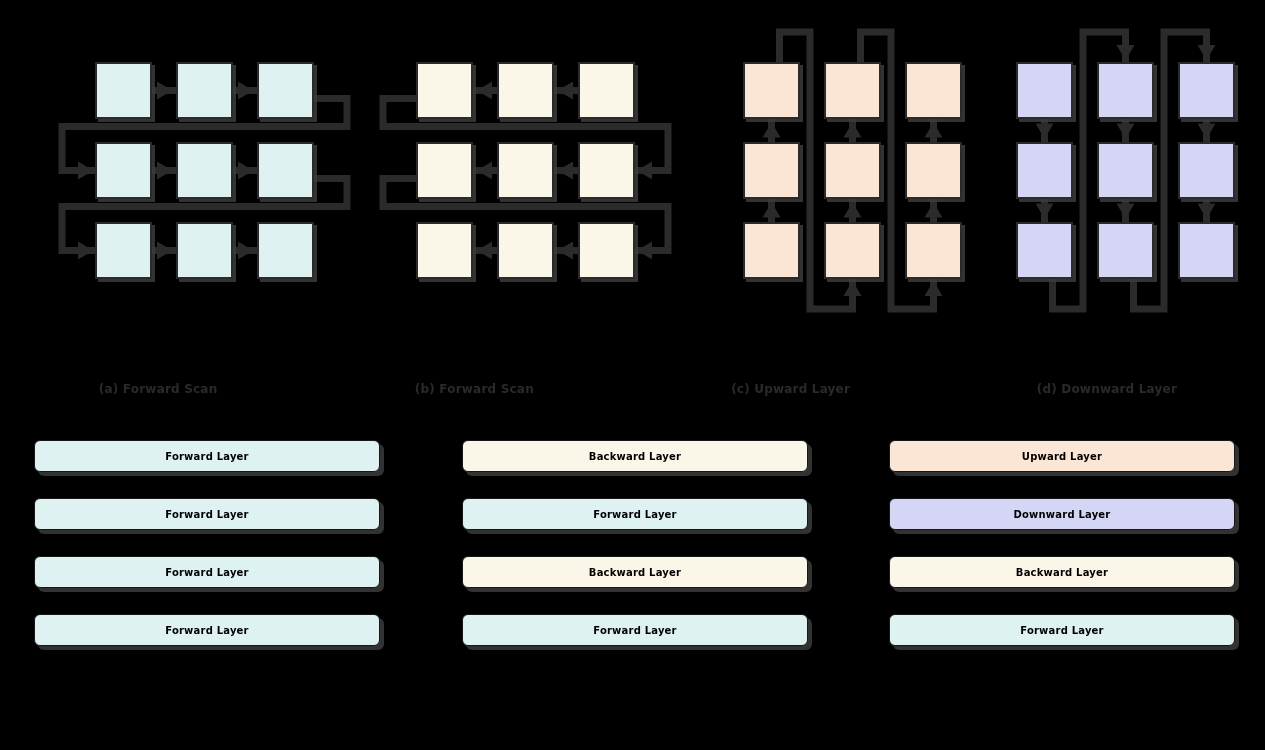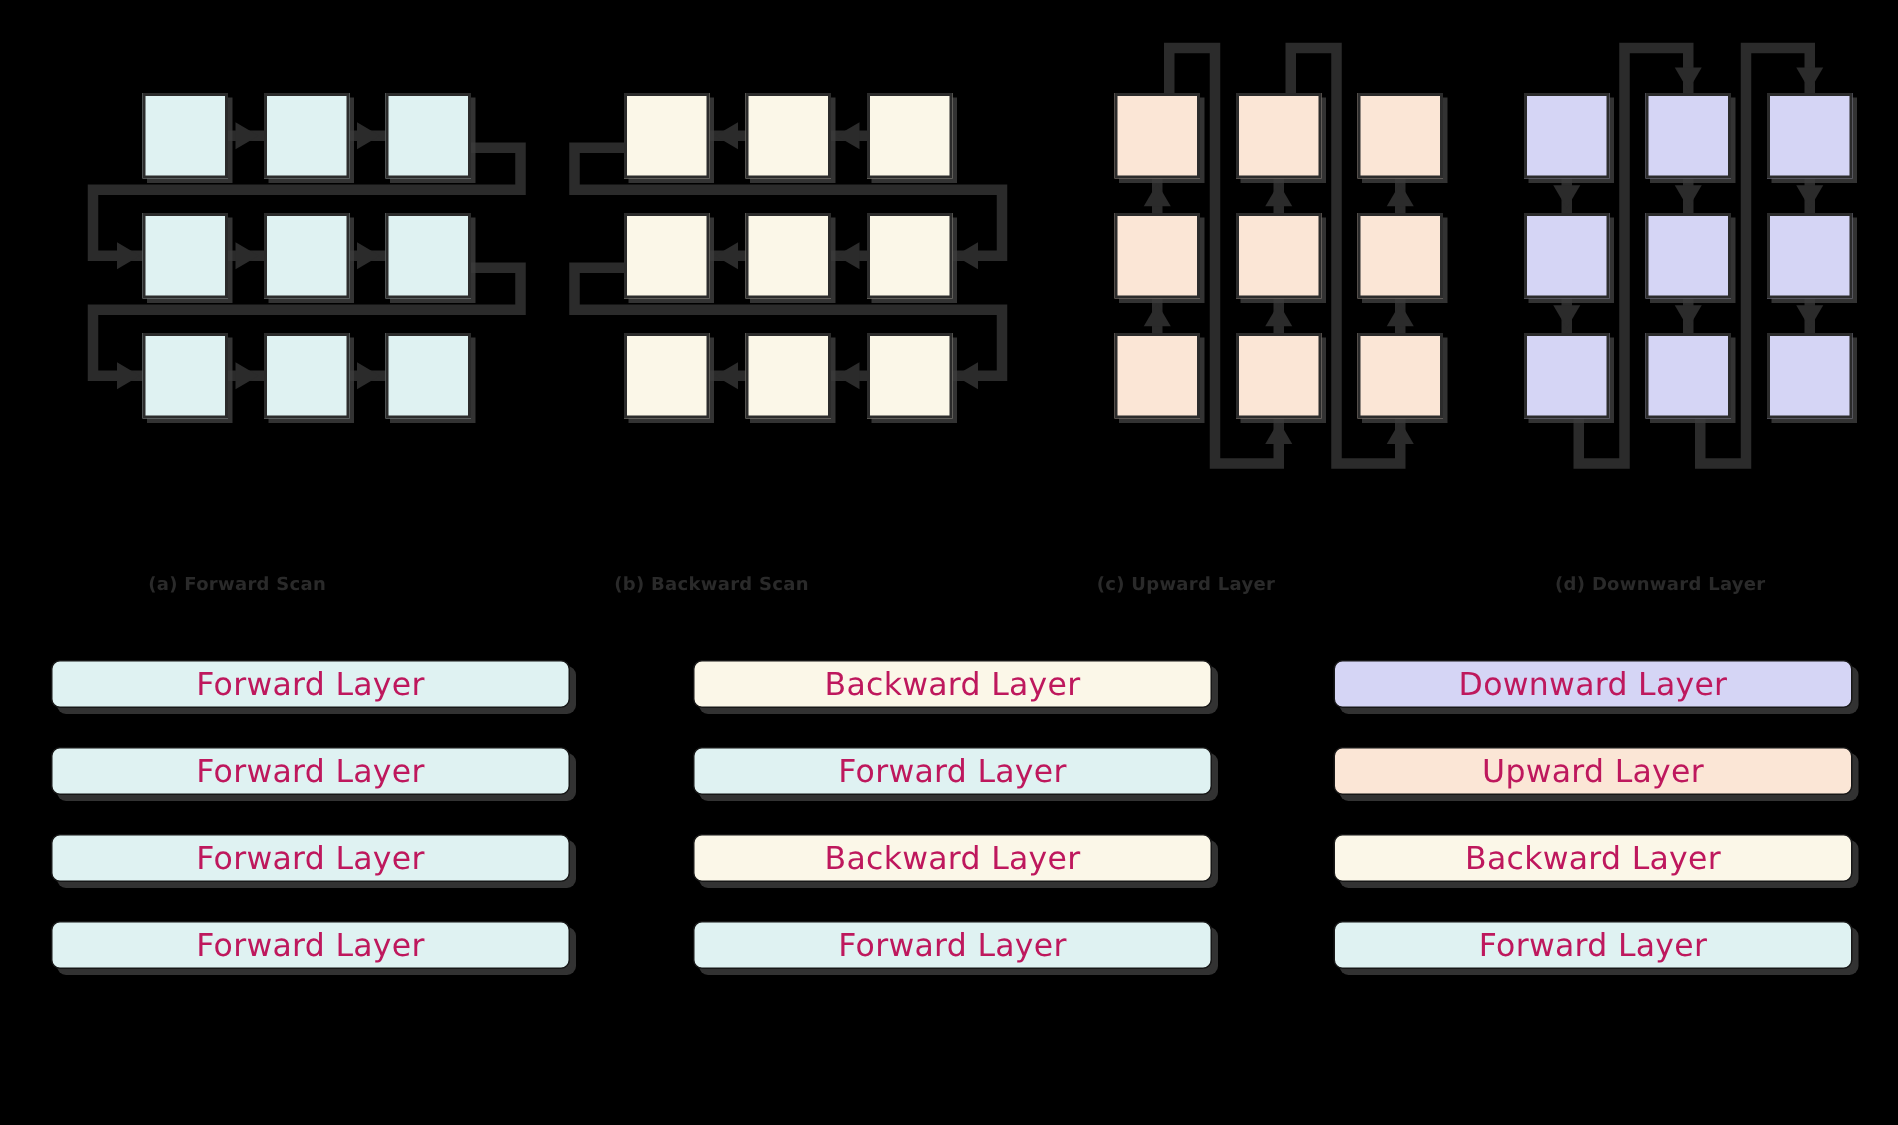--- a/index.html
+++ b/index.html
@@ -90,23 +90,23 @@
     margin-bottom: 26px;
     border: 1.6px solid #171717;
     border-radius: 6px;
     box-sizing: border-box;
     display: flex;
     align-items: center;
     justify-content: center;
     box-shadow: 4px 4px 0 rgba(55,55,55,0.9);
   }
   .legend-label {
-    font-size: 21px;
-    font-weight: normal;
-    color: #be185d;
+    font-size: 10px;
+    font-weight: bold;
+    color: #000000;
     letter-spacing: 0.2px;
   }
 </style>
 </head>
 <body>
 
 <div class="stage">
 
   <div class="grid-panel" style="left:60px; top:24px;" id="panel-0">
       <svg class="grid-svg" viewBox="0 0 290 330">
@@ -220,21 +220,21 @@
       <div class="cell" style="left: 35px; top: 118px; background: rgb(213, 213, 245);"></div>
       <div class="cell" style="left: 116px; top: 118px; background: rgb(213, 213, 245);"></div>
       <div class="cell" style="left: 197px; top: 118px; background: rgb(213, 213, 245);"></div>
       <div class="cell" style="left: 35px; top: 198px; background: rgb(213, 213, 245);"></div>
       <div class="cell" style="left: 116px; top: 198px; background: rgb(213, 213, 245);"></div>
       <div class="cell" style="left: 197px; top: 198px; background: rgb(213, 213, 245);"></div>
     </div>
 
   <div class="caption-strip">
     <div class="caption-item">(a) Forward Scan</div>
-    <div class="caption-item">(b) Backward Scan</div>
+    <div class="caption-item">(b) Forward Scan</div>
     <div class="caption-item">(c) Upward Layer</div>
     <div class="caption-item">(d) Downward Layer</div>
   </div>
 
   <div class="legend-wrap">
     <div class="legend-col c1" id="legend-col-0">
         <div class="legend-box" style="background: rgb(223, 242, 242);">
           <span class="legend-label">Forward Layer</span>
         </div>
         <div class="legend-box" style="background: rgb(223, 242, 242);">
@@ -255,26 +255,26 @@
           <span class="legend-label">Forward Layer</span>
         </div>
         <div class="legend-box" style="background: rgb(251, 247, 232);">
           <span class="legend-label">Backward Layer</span>
         </div>
         <div class="legend-box" style="background: rgb(223, 242, 242);">
           <span class="legend-label">Forward Layer</span>
         </div>
       </div>
     <div class="legend-col c3" id="legend-col-2">
+        <div class="legend-box" style="background: rgb(251, 230, 214);">
+          <span class="legend-label">Upward Layer</span>
+        </div>
         <div class="legend-box" style="background: rgb(213, 213, 245);">
           <span class="legend-label">Downward Layer</span>
         </div>
-        <div class="legend-box" style="background: rgb(251, 230, 214);">
-          <span class="legend-label">Upward Layer</span>
-        </div>
         <div class="legend-box" style="background: rgb(251, 247, 232);">
           <span class="legend-label">Backward Layer</span>
         </div>
         <div class="legend-box" style="background: rgb(223, 242, 242);">
           <span class="legend-label">Forward Layer</span>
         </div>
       </div>
   </div>
 
 </div>

